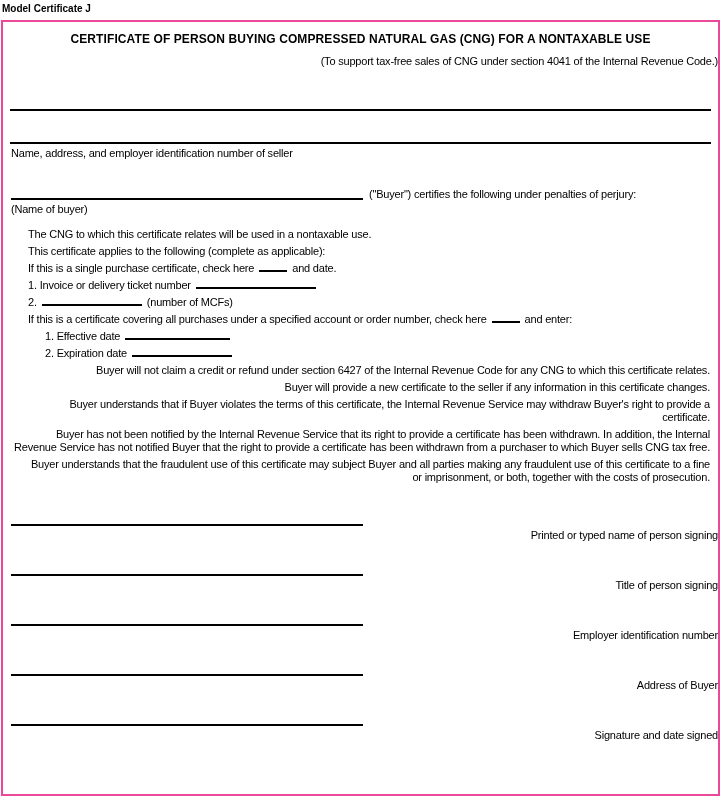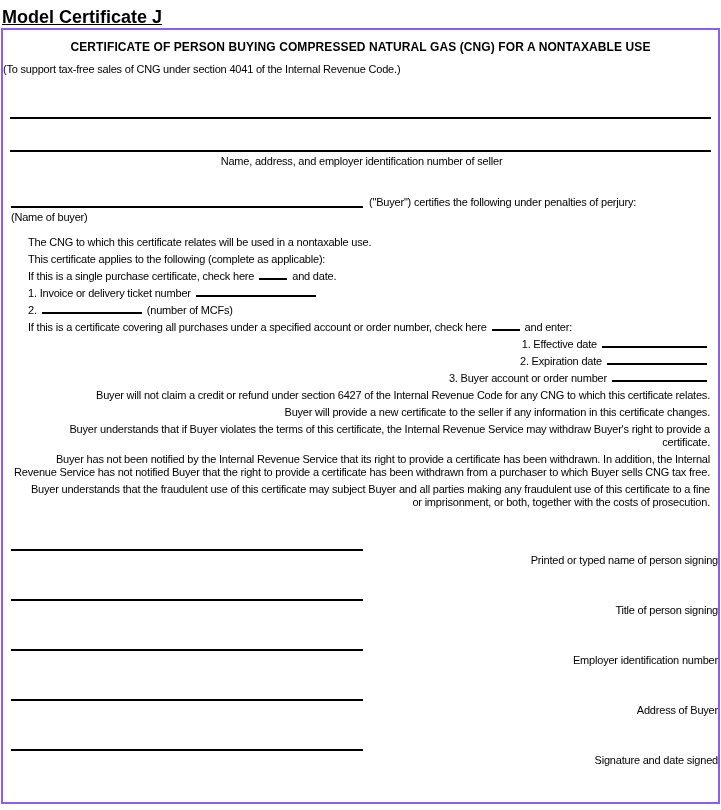--- a/index.html
+++ b/index.html
@@ -9,51 +9,50 @@
     width: 721px;
     height: 810px;
     background: #ffffff;
     color: #000000;
     font-family: "Liberation Sans", "DejaVu Sans", sans-serif;
     font-size: 11px;
     letter-spacing: -0.2px;
     overflow: hidden;
   }
   .page-label {
-    margin: 10px 0 0 2px;
-    font-size: 18px;
+    margin: 2px 0 0 2px;
+    font-size: 10px;
     font-weight: bold;
     line-height: 14px;
     letter-spacing: 0;
-    text-decoration: underline;
   }
   .cert-box {
     margin: 4px 1px 12px 1px;
-    border: 2px solid #8b5cf6;
+    border: 2px solid #ec4899;
     height: 776px;
     overflow: hidden;
   }
   .cert-title {
     margin-top: 11px;
     text-align: center;
     font-weight: bold;
     font-size: 12px;
     line-height: 13px;
     letter-spacing: 0.1px;
   }
   .cert-subtitle {
     margin-top: 9px;
-    text-align: left;
+    text-align: right;
     font-size: 11px;
     line-height: 13px;
   }
   .rule { border-top: 2px solid #000000; margin-left: 7px; margin-right: 7px; height: 0; }
   .rule-1 { margin-top: 41px; }
   .rule-2 { margin-top: 31px; }
-  .seller-label { margin: 3px 6px 0 8px; line-height: 13px; text-align: center; }
+  .seller-label { margin: 3px 6px 0 8px; line-height: 13px; }
   .buyer-row {
     display: flex;
     align-items: flex-end;
     margin: 26px 6px 0 8px;
     height: 14px;
   }
   .buyer-line {
     width: 352px;
     height: 13px;
     border-bottom: 2px solid #000000;
@@ -61,21 +60,21 @@
   }
   .buyer-certifies { margin-left: 6px; line-height: 12px; white-space: nowrap; }
   .name-caption {
     width: 352px;
     margin: 3px 0 0 8px;
     text-align: left;
     line-height: 13px;
   }
   .body-section { margin-top: 12px; }
   .bline  { margin: 4px 6px 0 8px;  text-indent: 17px; line-height: 13px; }
-  .bsub   { margin: 4px 6px 0 42px; line-height: 13px; text-align: right; }
+  .bsub   { margin: 4px 6px 0 42px; line-height: 13px; }
   .bnote  { margin: 4px 6px 0 57px; line-height: 13px; }
   .para   { margin: 4px 8px 0 8px;  text-indent: 17px; line-height: 13px; text-align: right; }
   .blank {
     display: inline-block;
     height: 10px;
     border-bottom: 2px solid #000000;
     vertical-align: baseline;
     margin: 0 5px;
     text-indent: 0;
   }
@@ -120,21 +119,20 @@
 
       <div class="bline"><span>2.</span><span class="blank w100"></span><span>(number of MCFs)</span></div>
 
       <div class="bline"><span>If this is a certificate covering all purchases under a specified account or order number, check here</span><span class="blank w28"></span><span>and enter:</span></div>
 
       <div class="bsub"><span>1.  Effective date</span><span class="blank w105"></span></div>
 
       <div class="bsub"><span>2.  Expiration date</span><span class="blank w100"></span></div>
 
 
-      <div class="bsub"><span>3.  Buyer account or order number</span><span class="blank w95"></span></div>
 
       <div class="para">Buyer will not claim a credit or refund under section 6427 of the Internal Revenue Code for any CNG to which this certificate relates.</div>
       <div class="para">Buyer will provide a new certificate to the seller if any information in this certificate changes.</div>
       <div class="para">Buyer understands that if Buyer violates the terms of this certificate, the Internal Revenue Service may withdraw Buyer's right to provide a certificate.</div>
       <div class="para">Buyer has not been notified by the Internal Revenue Service that its right to provide a certificate has been withdrawn. In addition, the Internal Revenue Service has not notified Buyer that the right to provide a certificate has been withdrawn from a purchaser to which Buyer sells CNG tax free.</div>
       <div class="para">Buyer understands that the fraudulent use of this certificate may subject Buyer and all parties making any fraudulent use of this certificate to a fine or imprisonment, or both, together with the costs of prosecution.</div>
 
     </div>
 
     <div class="sig-section">

